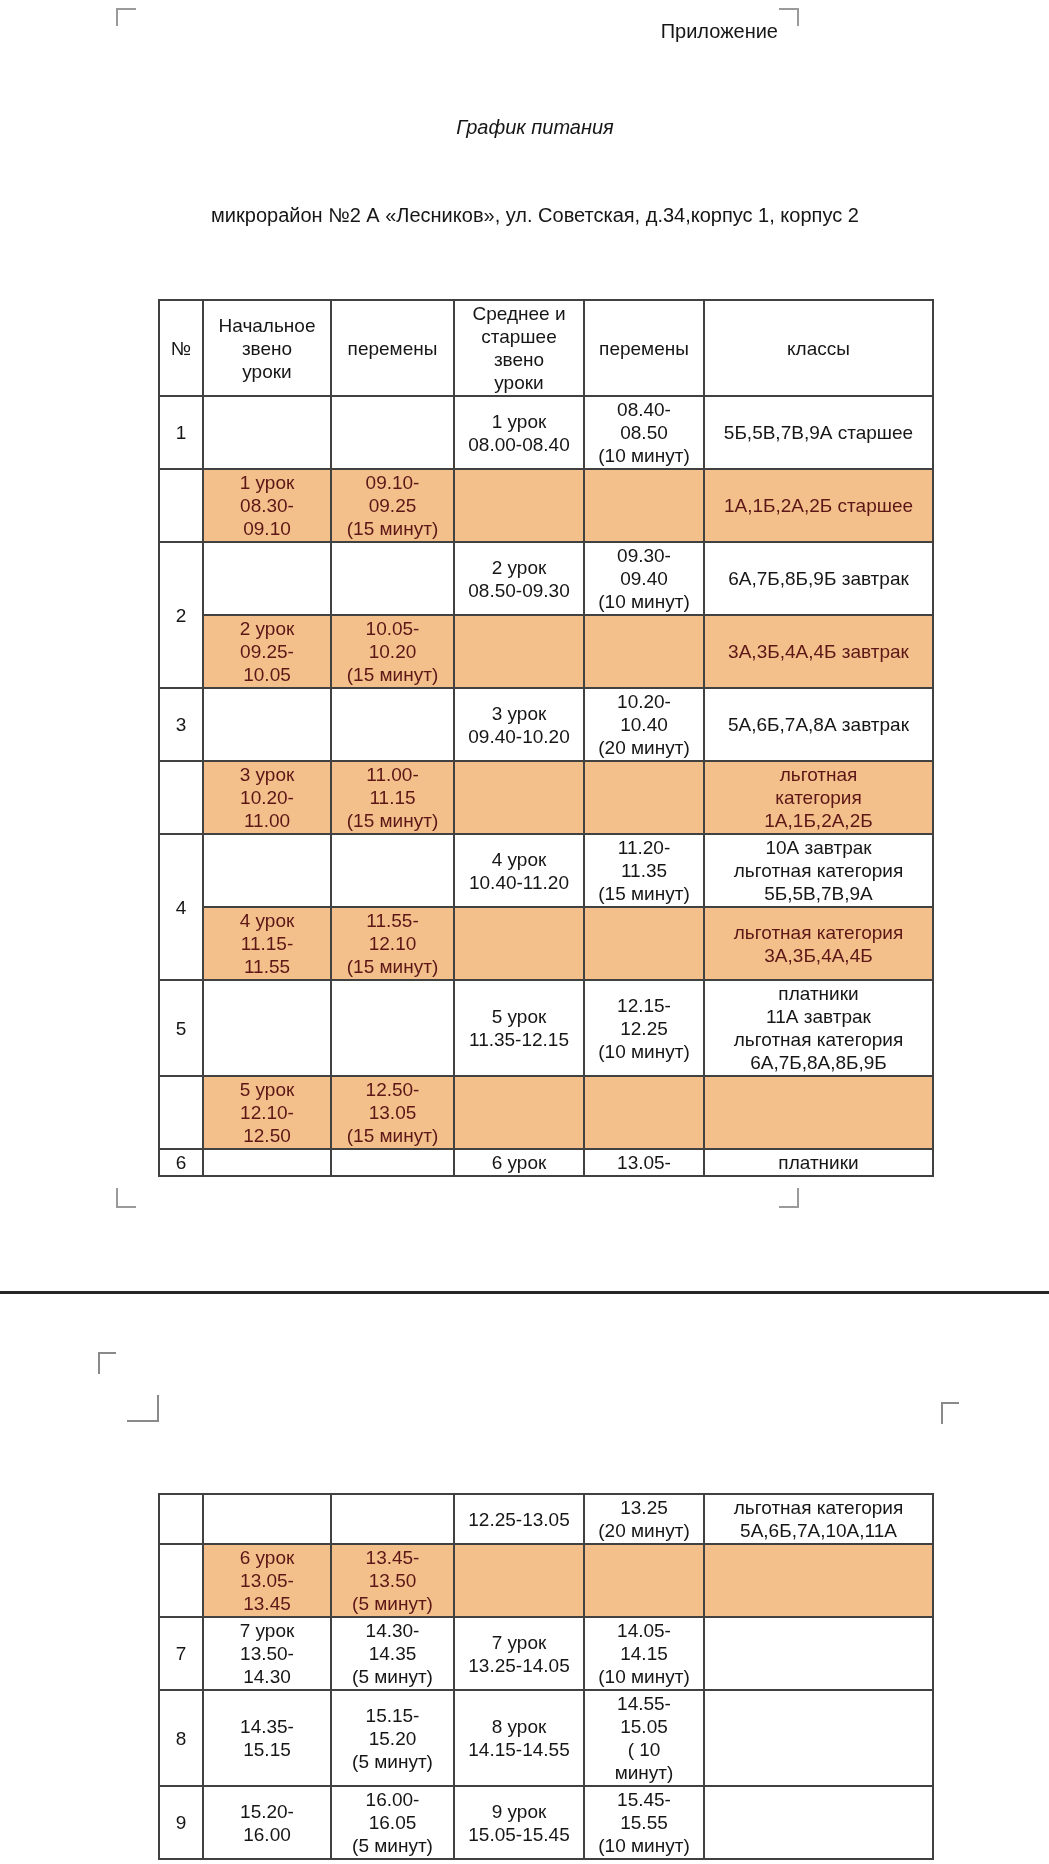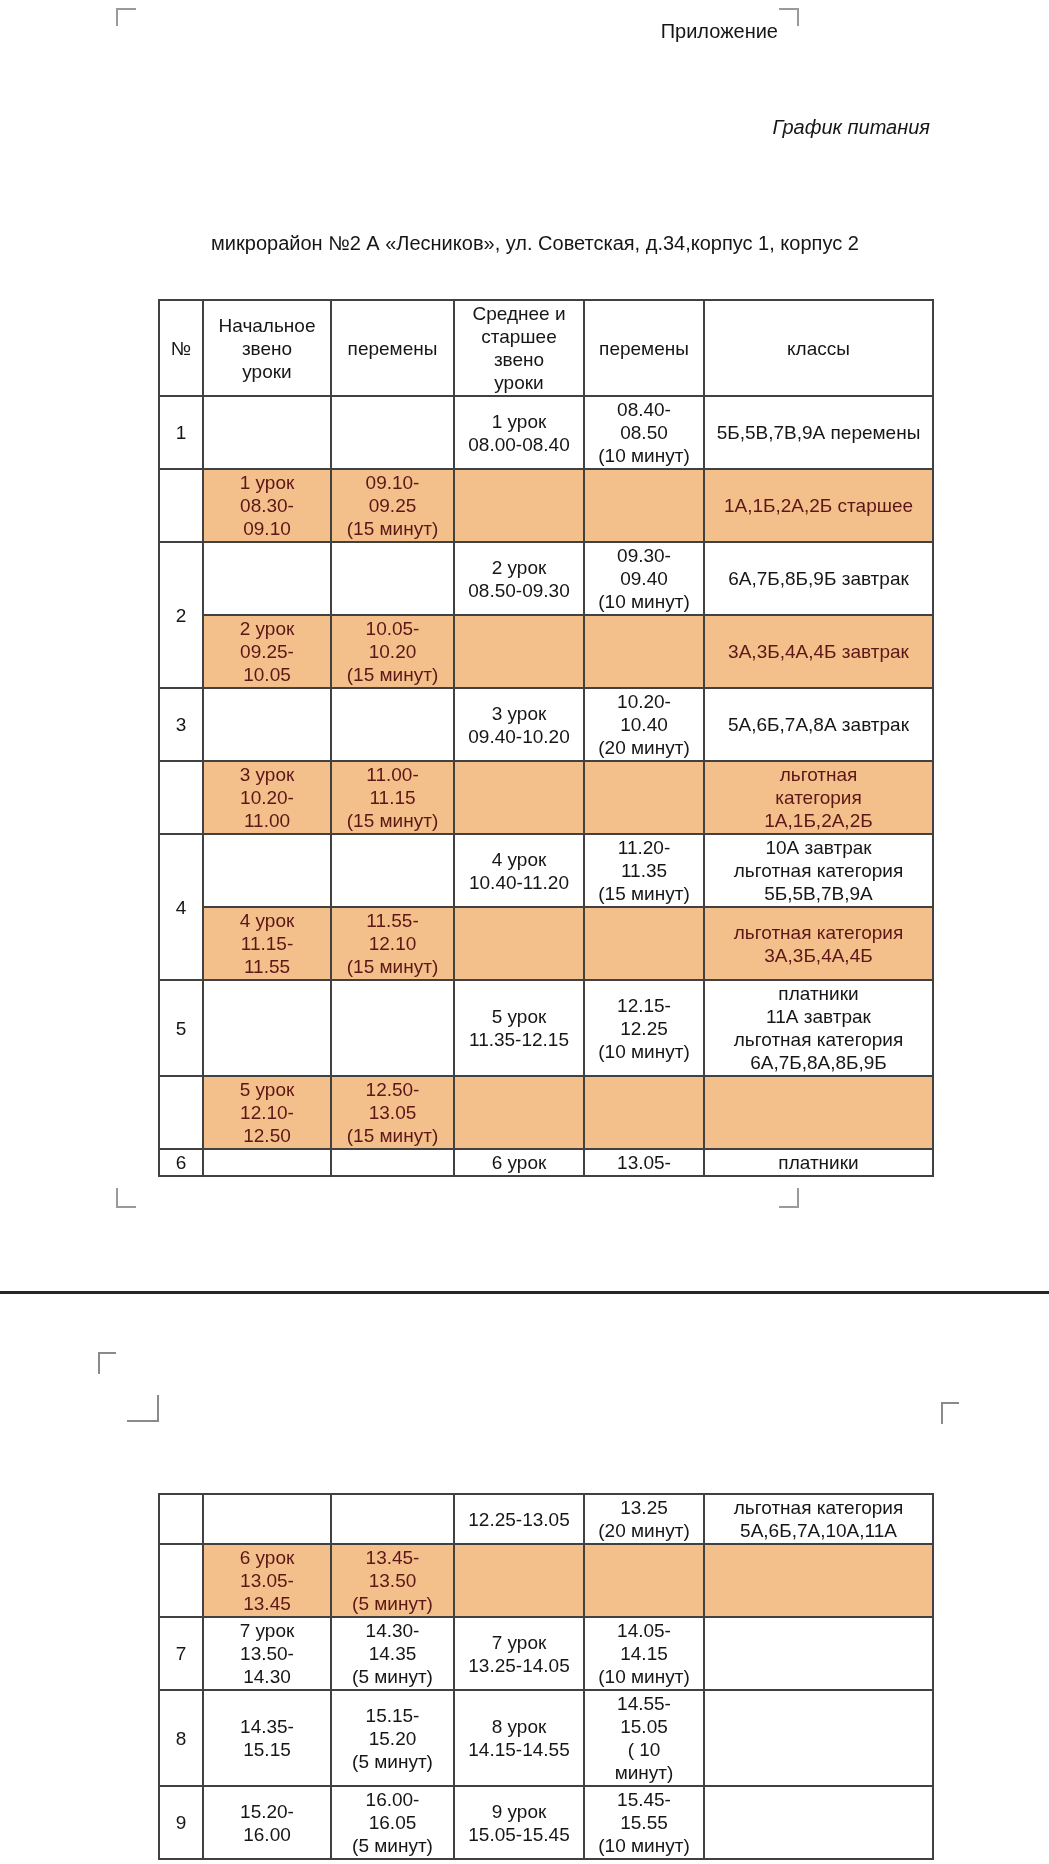--- a/index.html
+++ b/index.html
@@ -29,22 +29,22 @@
 
 <div class="screen">
 
   <div class="mark m-tl" style="left:116px;top:8px;width:18px;height:16px;"></div>
   <div class="mark m-tr" style="left:779px;top:8px;width:18px;height:16px;"></div>
   <div class="mark m-bl" style="left:116px;top:1188px;width:18px;height:18px;"></div>
   <div class="mark m-br" style="left:779px;top:1188px;width:18px;height:18px;"></div>
 
   <div class="annex">Приложение</div>
 
-  <div class="heading title" style="top:116px;text-align:right;">График питания</div>
-  <div class="heading" style="top:204px;margin-top:28px;">микрорайон №2 А «Лесников», ул. Советская, д.34,корпус 1, корпус 2</div>
+  <div class="heading title" style="top:116px;">График питания</div>
+  <div class="heading" style="top:204px;">микрорайон №2 А «Лесников», ул. Советская, д.34,корпус 1, корпус 2</div>
 
   <table id="t1">
     <colgroup>
       <col style="width:44px">
         <col style="width:128px">
         <col style="width:123px">
       <col style="width:130px">
         <col style="width:120px">
         <col style="width:229px">
     </colgroup>
@@ -66,21 +66,21 @@
     <tbody id="t1body">
         <tr>
           <td>1</td>
           <td></td>
           <td></td>
           <td>1 урок
 08.00-08.40</td>
           <td>08.40-
 08.50
 (10 минут)</td>
-          <td>5Б,5В,7В,9А перемены</td>
+          <td>5Б,5В,7В,9А старшее</td>
         </tr>
         <tr>
           <td></td>
           <td class="hl">1 урок
 08.30-
 09.10</td>
           <td class="hl">09.10-
 09.25
 (15 минут)</td>
           <td class="hl"></td>

